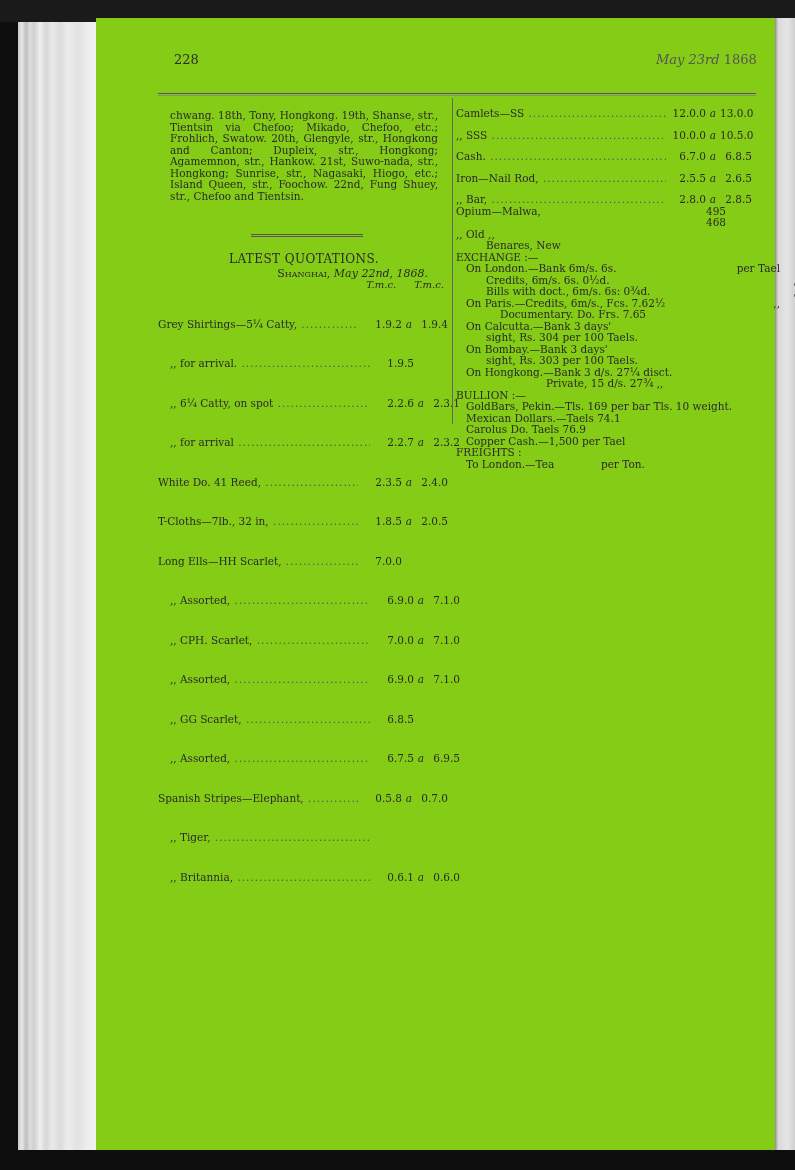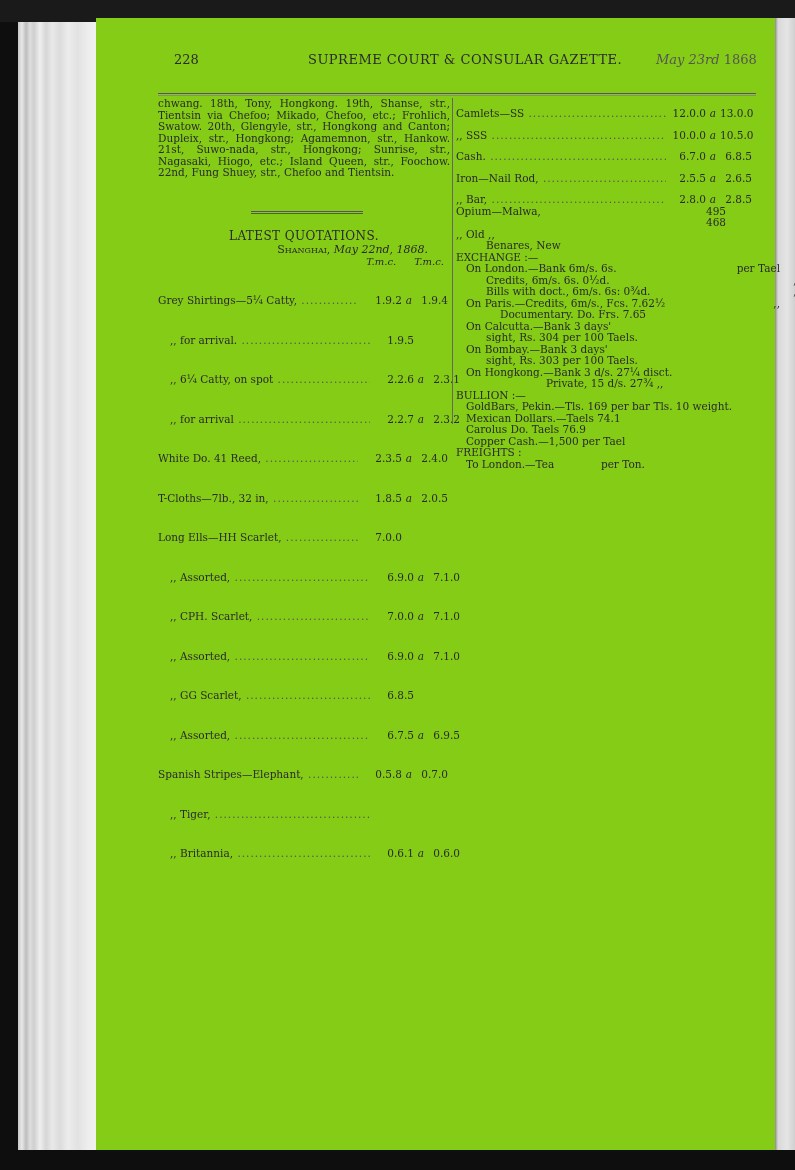--- a/index.html
+++ b/index.html
@@ -26,21 +26,21 @@
     .pg-num { position: absolute; left: 78px; top: 0; }
     .pg-title { position: absolute; left: 212px; top: 0; letter-spacing: 0.5px; }
     .pg-date { position: absolute; left: 560px; top: 0; font-style: italic; color: #555; }
     .pg-date .yr { font-style: normal; }
     .head-rule { position: absolute; left: 62px; top: 75px; width: 598px; border-top: 1px solid #555; border-bottom: 1px solid #888; height: 1px; }
 
     .col-left { position: absolute; left: 62px; top: 80px; width: 292px; font-size: 10.5px; line-height: 11.5px; }
     .col-right { position: absolute; left: 360px; top: 80px; width: 320px; font-size: 10.5px; line-height: 11.5px; }
     .col-divider { position: absolute; left: 356px; top: 80px; height: 326px; border-left: 1px solid #666; }
 
-    .para { text-align: justify; margin: 0; }
+    .para { text-align: justify; margin: 12px; }
     .short-rule { margin: 32px 0 0 93px; width: 112px; border-top: 1px solid #555; border-bottom: 1px solid #555; height: 1px; }
     .section-title { text-align: center; font-size: 12px; margin-top: 17px; letter-spacing: 0.4px; }
     .place-date { text-align: right; padding-right: 22px; margin-top: 2px; font-size: 11px; }
     .sc { font-variant: small-caps; }
     .it { font-style: italic; }
     .col-heads { display: flex; justify-content: flex-end; font-style: italic; font-size: 10px; padding-right: 6px; gap: 18px; }
 
     .qrow { display: flex; height: 11.5px; white-space: nowrap; margin-top: 28px; }
     .qrow .lab { flex: 0 0 200px; overflow: hidden; position: relative; }
     .qrow .lab::after { content: " ................................................................................"; color: #555; letter-spacing: 1px; }
@@ -66,21 +66,20 @@
 </head>
 <body>
 
 <div class="book-top"></div>
 <div class="page-edges"></div>
 <div class="right-edge"></div>
 
 <div class="page">
   <div class="running-head">
     <span class="pg-num">228</span>
-    <span class="pg-title">SUPREME COURT &amp; CONSULAR GAZETTE.</span>
     <span class="pg-date"><span>May 23rd</span> <span class="yr">1868</span></span>
   </div>
   <div class="head-rule"></div>
 
   <div class="col-left">
     <p class="para">chwang. 18th, Tony, Hongkong. 19th, Shanse, str., Tientsin via Chefoo; Mikado, Chefoo, etc.; Frohlich, Swatow. 20th, Glengyle, str., Hongkong and Canton; Dupleix, str., Hongkong; Agamemnon, str., Hankow. 21st, Suwo-nada, str., Hongkong; Sunrise, str., Nagasaki, Hiogo, etc.; Island Queen, str., Foochow. 22nd, Fung Shuey, str., Chefoo and Tientsin.</p>
     <div class="short-rule"></div>
     <div class="section-title">LATEST QUOTATIONS.</div>
     <div class="place-date">
       <span class="sc">Shanghai,</span>

